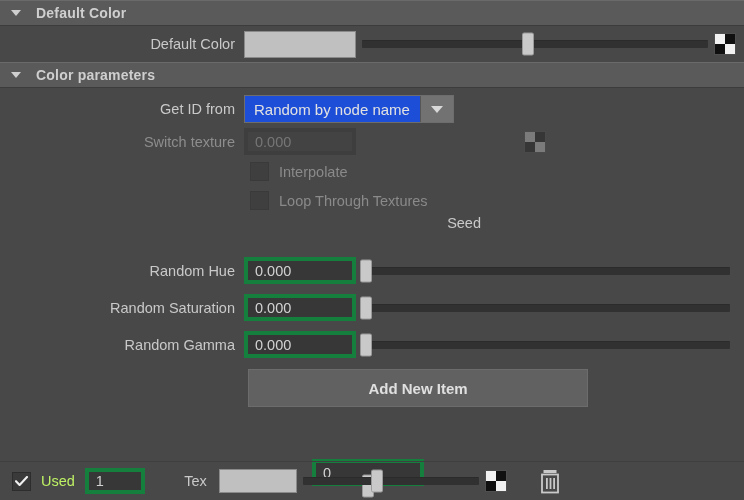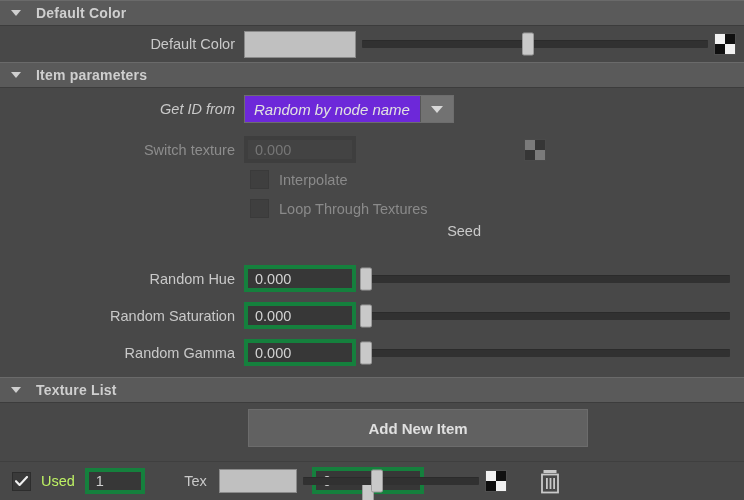--- a/index.html
+++ b/index.html
@@ -180,21 +180,21 @@
   .cb-label {
     font-size: 14.5px;
     color: #bef264;
     margin-left: 10px;
   }
   .cb-label.dim { color: #8a8a8a; }
 
   
   .dropdown {
     height: 28px;
-    background: #6d28d9;
+    background: #1d4ed8;
     border: 1px solid #6d6d6d;
     box-sizing: border-box;
     display: flex;
     align-items: center;
     flex: 0 0 auto;
   }
   .dropdown .dd-text {
     padding: 0 10px 0 9px;
     color: #e2e2e2;
     font-size: 15px;
@@ -278,34 +278,34 @@
         <s></s>
         <s></s>
         <s></s>
       </span>
   </div>
 
   <div class="section-header">
     <span class="disclosure">
         <i></i>
       </span>
-    <span class="section-title">Item parameters</span>
-  </div>
-
-  <div class="row" style="height:34px;margin-top:4px;font-style:italic;">
+    <span class="section-title">Color parameters</span>
+  </div>
+
+  <div class="row" style="height:34px;margin-top:4px;">
     <span class="label w244">Get ID from</span>
     <span class="dropdown">
       <span class="dd-text">Random by node name</span>
       <span class="dd-arrow">
           <i></i>
         </span>
     </span>
   </div>
 
-  <div class="row" style="height:31px;margin-top:8px;">
+  <div class="row" style="height:31px;">
     <span class="label w244 dim">Switch texture</span>
     <span class="numfield dim">0.000</span>
     <span style="width:168px;flex:0 0 auto;"></span>
     <span class="checker dim">
         <s></s>
         <s></s>
         <s></s>
         <s></s>
       </span>
     <span class="spacer-lg"></span>
@@ -352,26 +352,20 @@
 
   <div class="row" style="height:37px;">
     <span class="label w244">Random Gamma</span>
     <span class="numfield">0.000</span>
     <span class="slider">
       <span class="track"></span>
       <span class="handle" style="left:1%;"></span>
     </span>
   </div>
 
-  <div class="section-header" style="margin-top:6px;">
-    <span class="disclosure">
-        <i></i>
-      </span>
-    <span class="section-title">Texture List</span>
-  </div>
 
   <div class="addrow">
     <span class="btn-add">Add New Item</span>
   </div>
 
   <div class="spacer-lg"></div>
 
   <div class="itemrow">
     <span class="checkbox">
       <svg width="13" height="11" viewBox="0 0 13 11">

